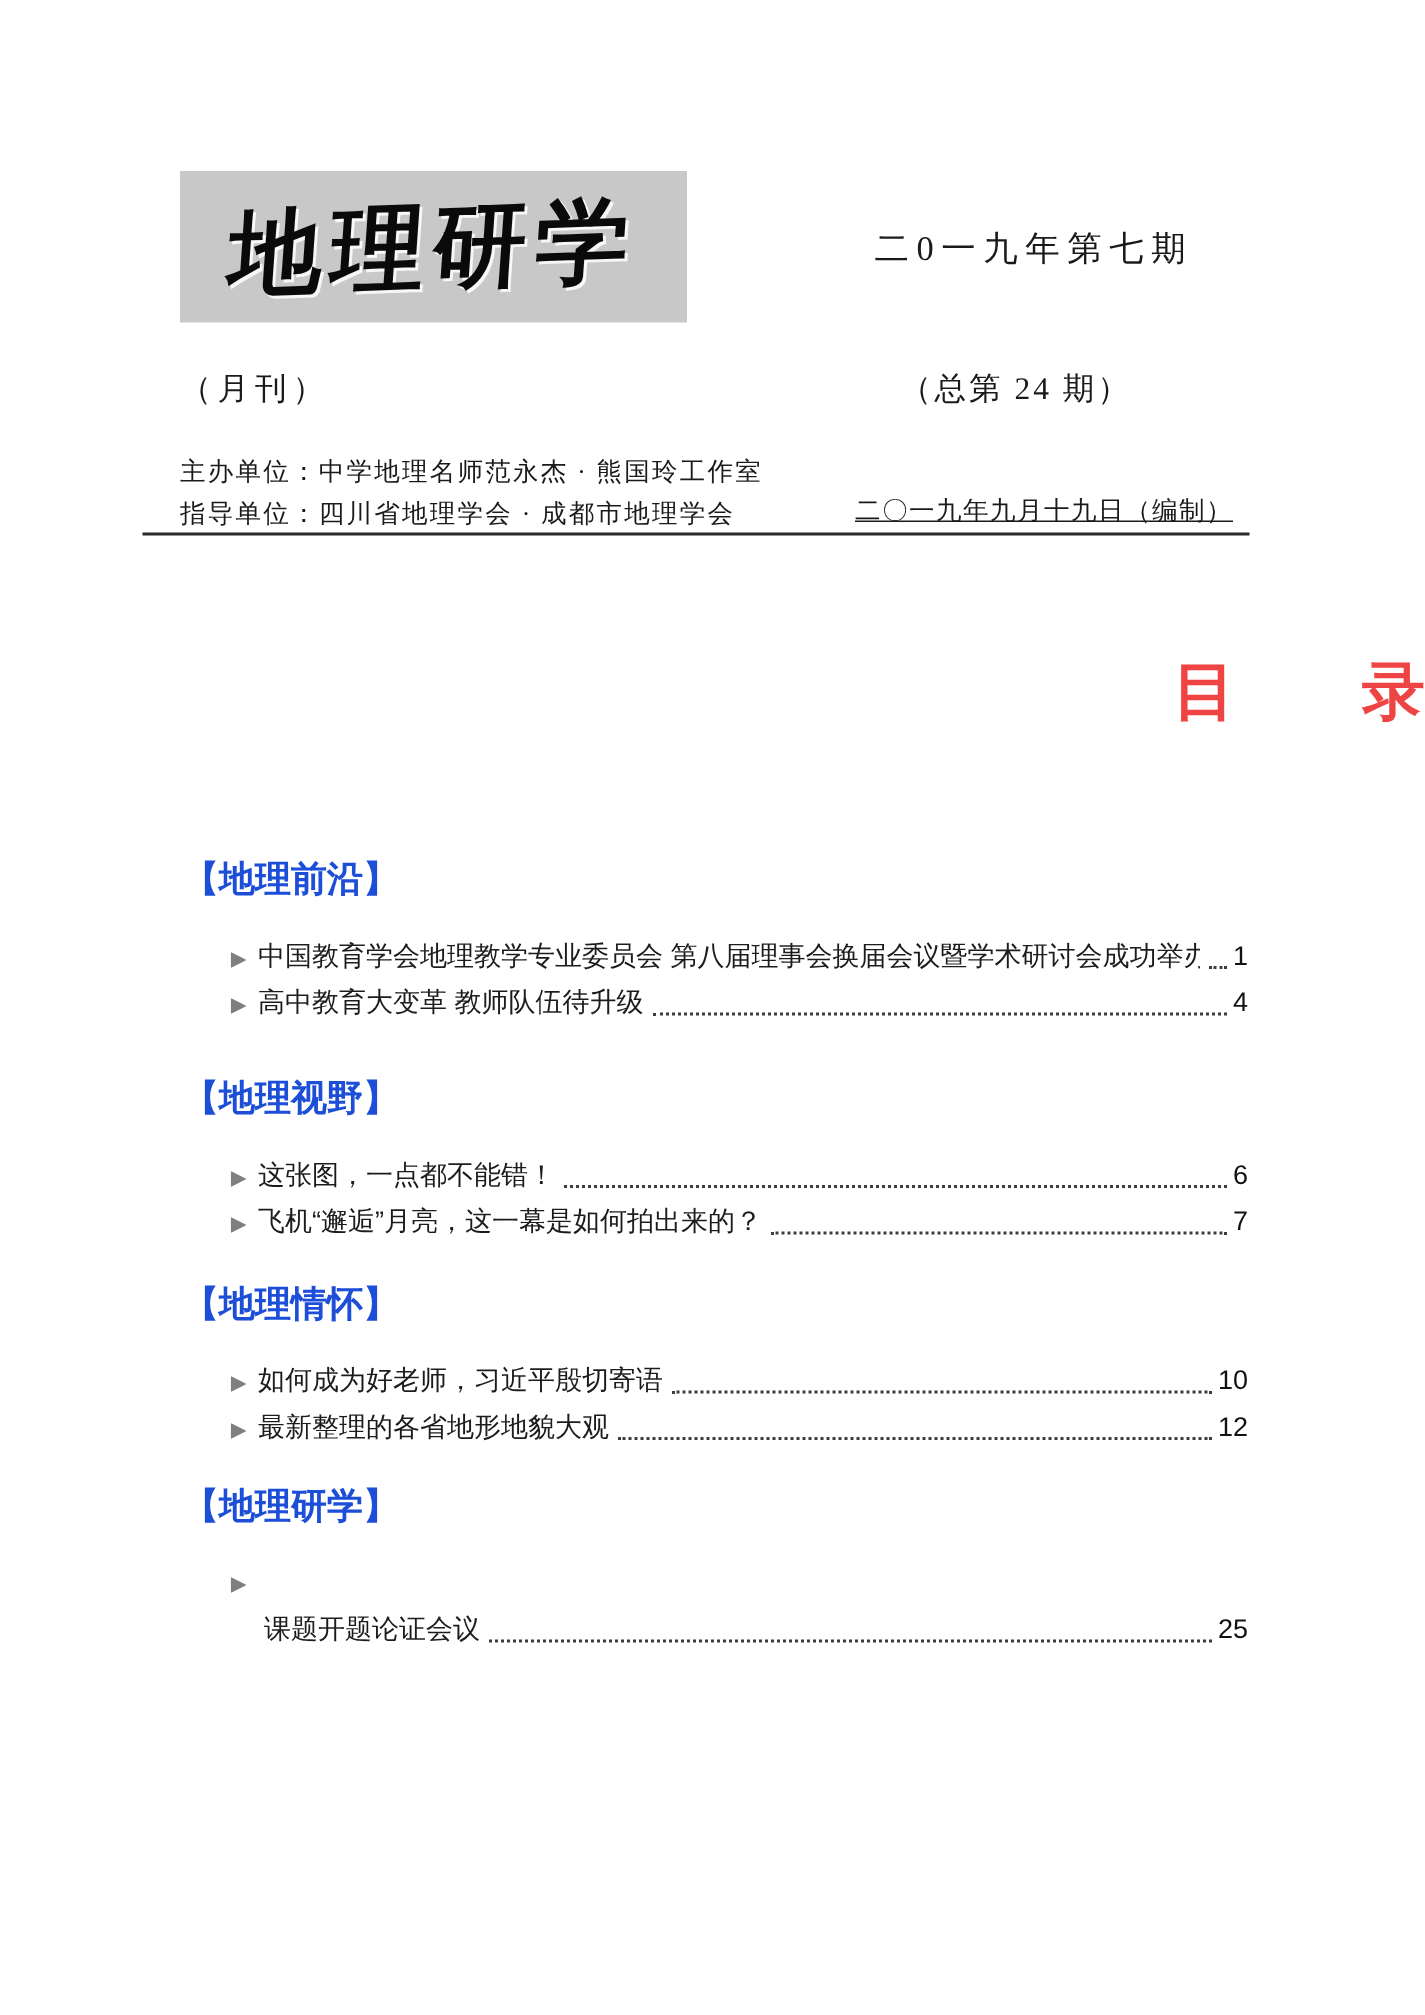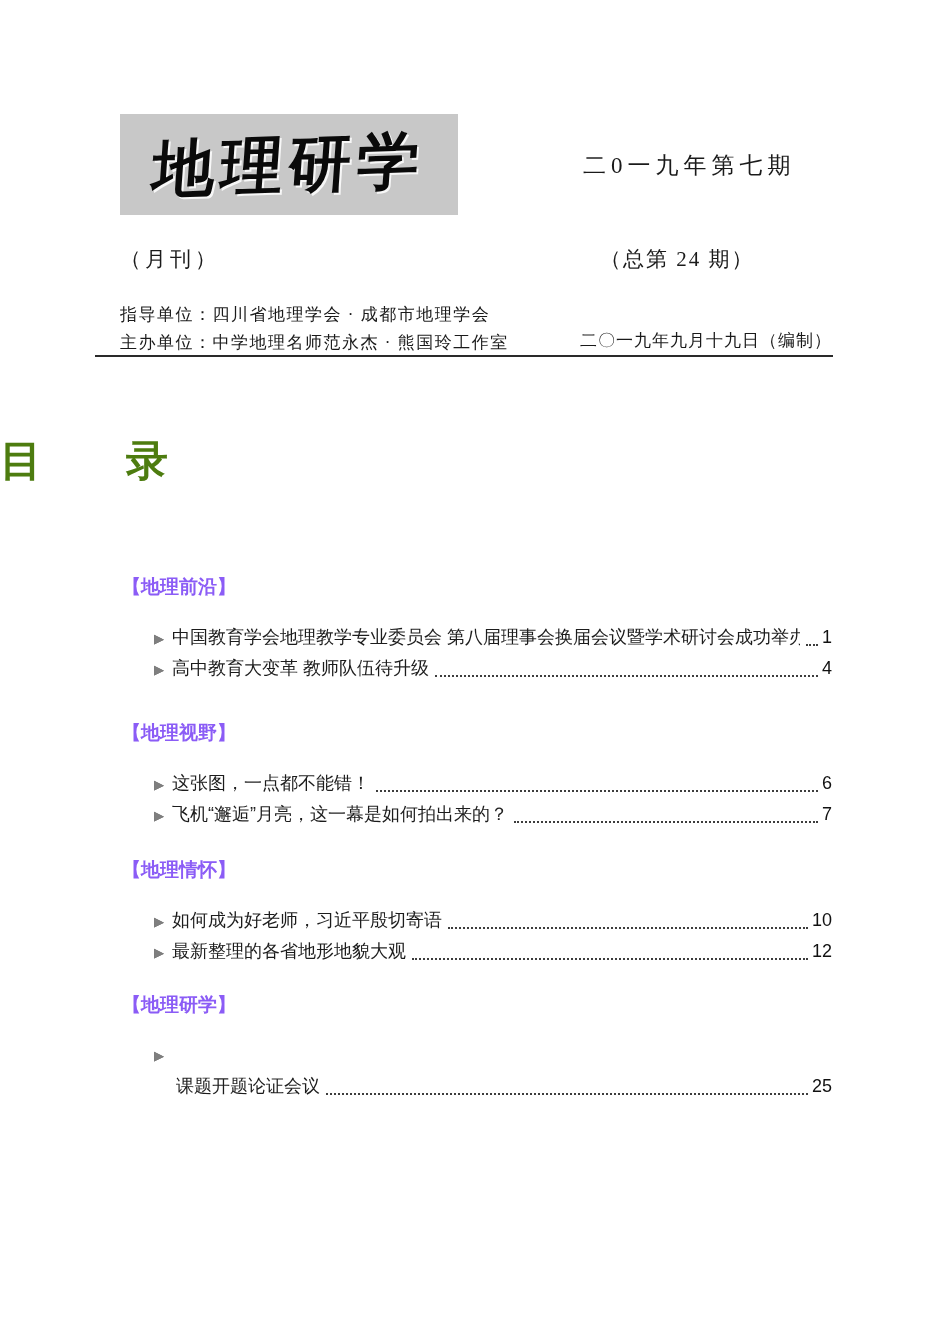--- a/index.html
+++ b/index.html
@@ -58,67 +58,68 @@
   .org-lines {
     position: absolute;
     left: 120px; top: 301px;
     font-size: 17px;
     letter-spacing: 1.5px;
     line-height: 28px;
     white-space: nowrap;
   }
   .date-line {
     position: absolute;
-    right: 118px; top: 329px;
+    right: 128px; top: 329px;
     font-size: 17px;
     letter-spacing: 1px;
     text-align: center;
     white-space: nowrap;
+    text-decoration: underline;
   }
   .masthead-rule {
     position: absolute;
     left: 95px; top: 355px;
     width: 738px; height: 0;
     border-top: 2px solid #2a2a2a;
   }
 
   
   .toc-title {
     position: absolute;
     left: 0; top: 436px;
     width: 100%;
     margin: 0;
-    text-align: left;
+    text-align: right;
     font-family: "Liberation Sans", "DejaVu Sans", sans-serif;
     font-weight: bold;
     font-size: 42px;
     line-height: 50px;
-    color: #4d7c0f;
+    color: #ef4444;
     white-space: pre;
   }
 
   
   .toc {
     position: absolute;
     left: 120px; top: 572px;
     width: 712px;
     font-family: "Liberation Sans", "DejaVu Sans", sans-serif;
   }
   .toc-section { position: absolute; left: 0; right: 0; }
   .toc-section.s1 { top: 0; }
   .toc-section.s2 { top: 146px; }
   .toc-section.s3 { top: 283px; }
   .toc-section.s4 { top: 418px; }
 
   .section-heading {
     margin: 0 0 20px 2px;
-    font-size: 19px;
+    font-size: 24px;
     font-weight: bold;
     line-height: 30px;
-    color: #8b5cf6;
+    color: #1d4ed8;
     white-space: nowrap;
   }
   .entry {
     display: flex;
     align-items: baseline;
     padding-left: 34px;
     height: 31px;
     line-height: 31px;
     font-size: 18px;
     color: #1c1c1c;
@@ -157,22 +158,22 @@
 
   <div class="logo-box">
     <span class="logo-text">地理研学</span>
   </div>
 
   <div class="issue-line">二0一九年第七期</div>
   <div class="monthly-label">（月刊）</div>
   <div class="total-issue-label">（总第 24 期）</div>
 
   <div class="org-lines">
+    <div class="org-line">主办单位：中学地理名师范永杰 · 熊国玲工作室</div>
     <div class="org-line">指导单位：四川省地理学会 · 成都市地理学会</div>
-    <div class="org-line">主办单位：中学地理名师范永杰 · 熊国玲工作室</div>
   </div>
   <div class="date-line">二〇一九年九月十九日（编制）</div>
 
   <div class="masthead-rule"></div>
 
   <h1 class="toc-title">目　　录</h1>
 
   <div class="toc">
 
     <div class="toc-section s1">

